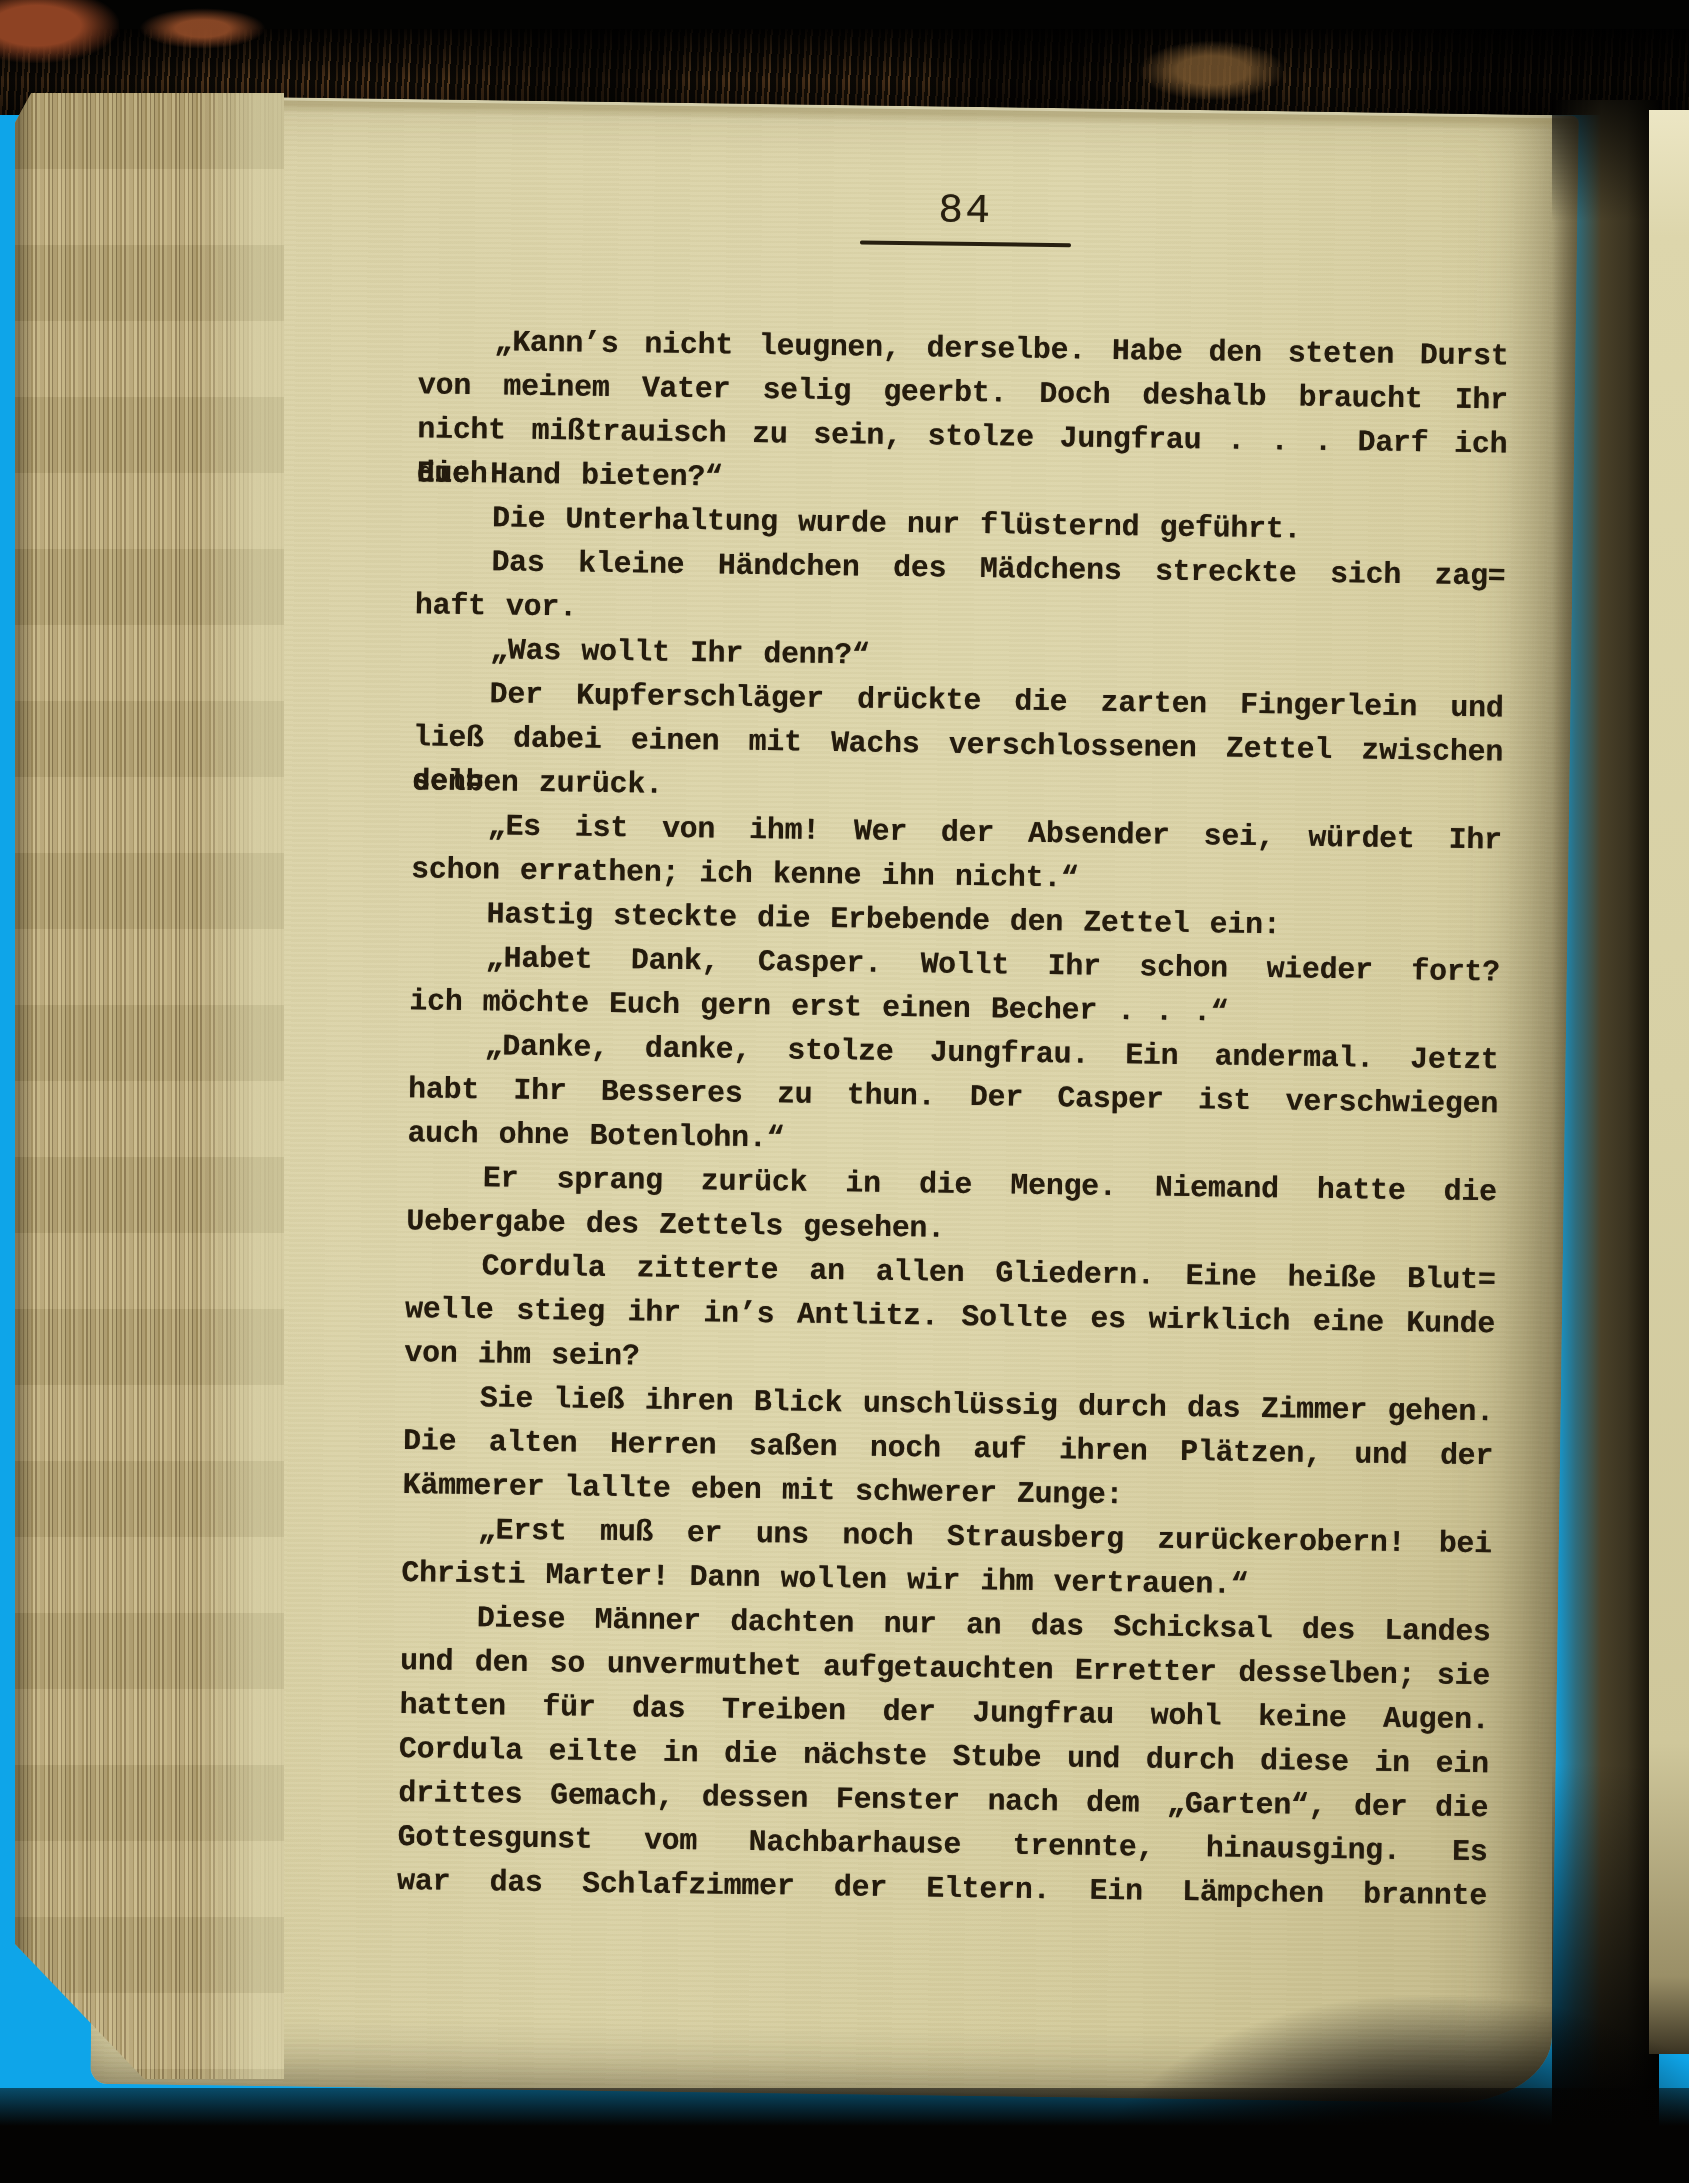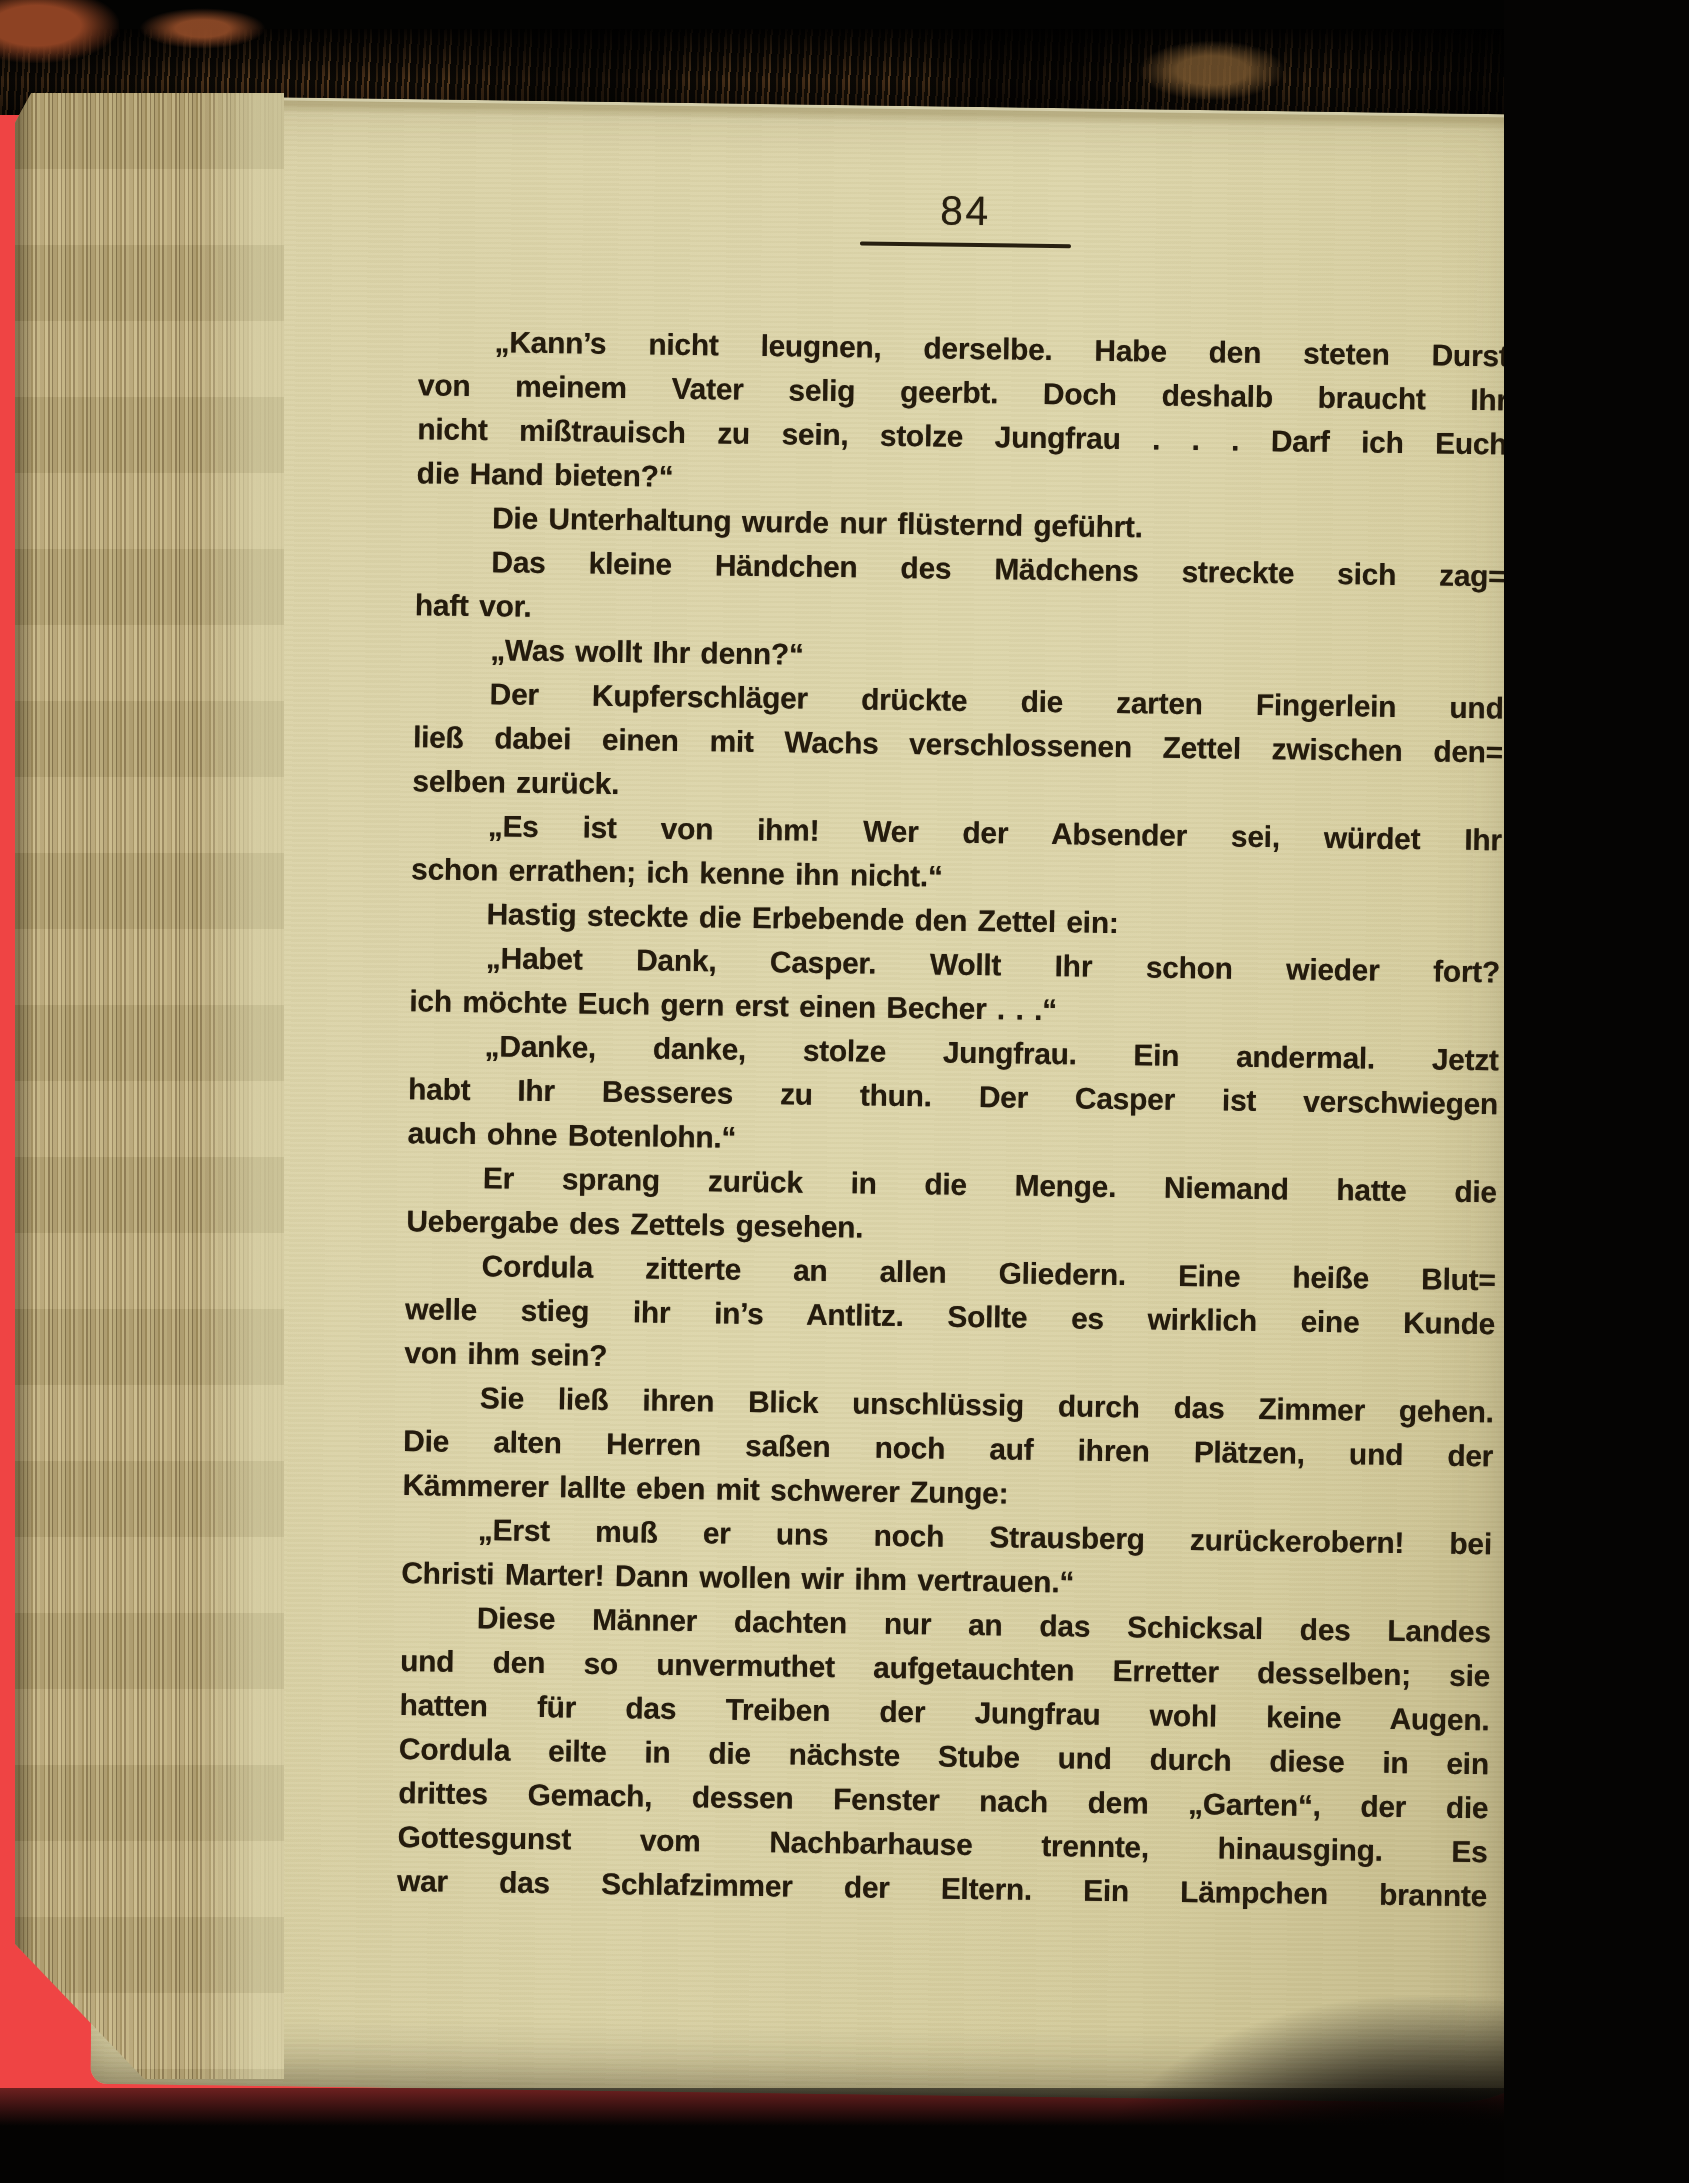--- a/index.html
+++ b/index.html
@@ -1,19 +1,19 @@
 <!DOCTYPE html>
 <html style="font-size:13.5px"><head>
 <meta charset="utf-8">
 <style>
   html,body{margin:0;padding:0;background:#050403;}
   .scene{
-    position:relative;width:1504px;height:2183px;overflow:hidden;
-    background:#ef4444;
-    font-family:Liberation Sans, sans-serif;
+    position:relative;width:1689px;height:2183px;overflow:hidden;
+    background:#0ea5e9;
+    font-family:Liberation Mono, monospace;
   }
   
   .weave{
     position:absolute;left:0;top:24px;width:1689px;height:91px;
     background:repeating-linear-gradient(93deg,
       #0d0a06 0 4.2px, #55381d 4.2px 6.8px, #191107 6.8px 10px,
       #6d4a27 10px 12px, #0d0a06 12px 18px, #3c2813 18px 20px);
   }
   .weave::after{
     content:'';position:absolute;inset:0;

